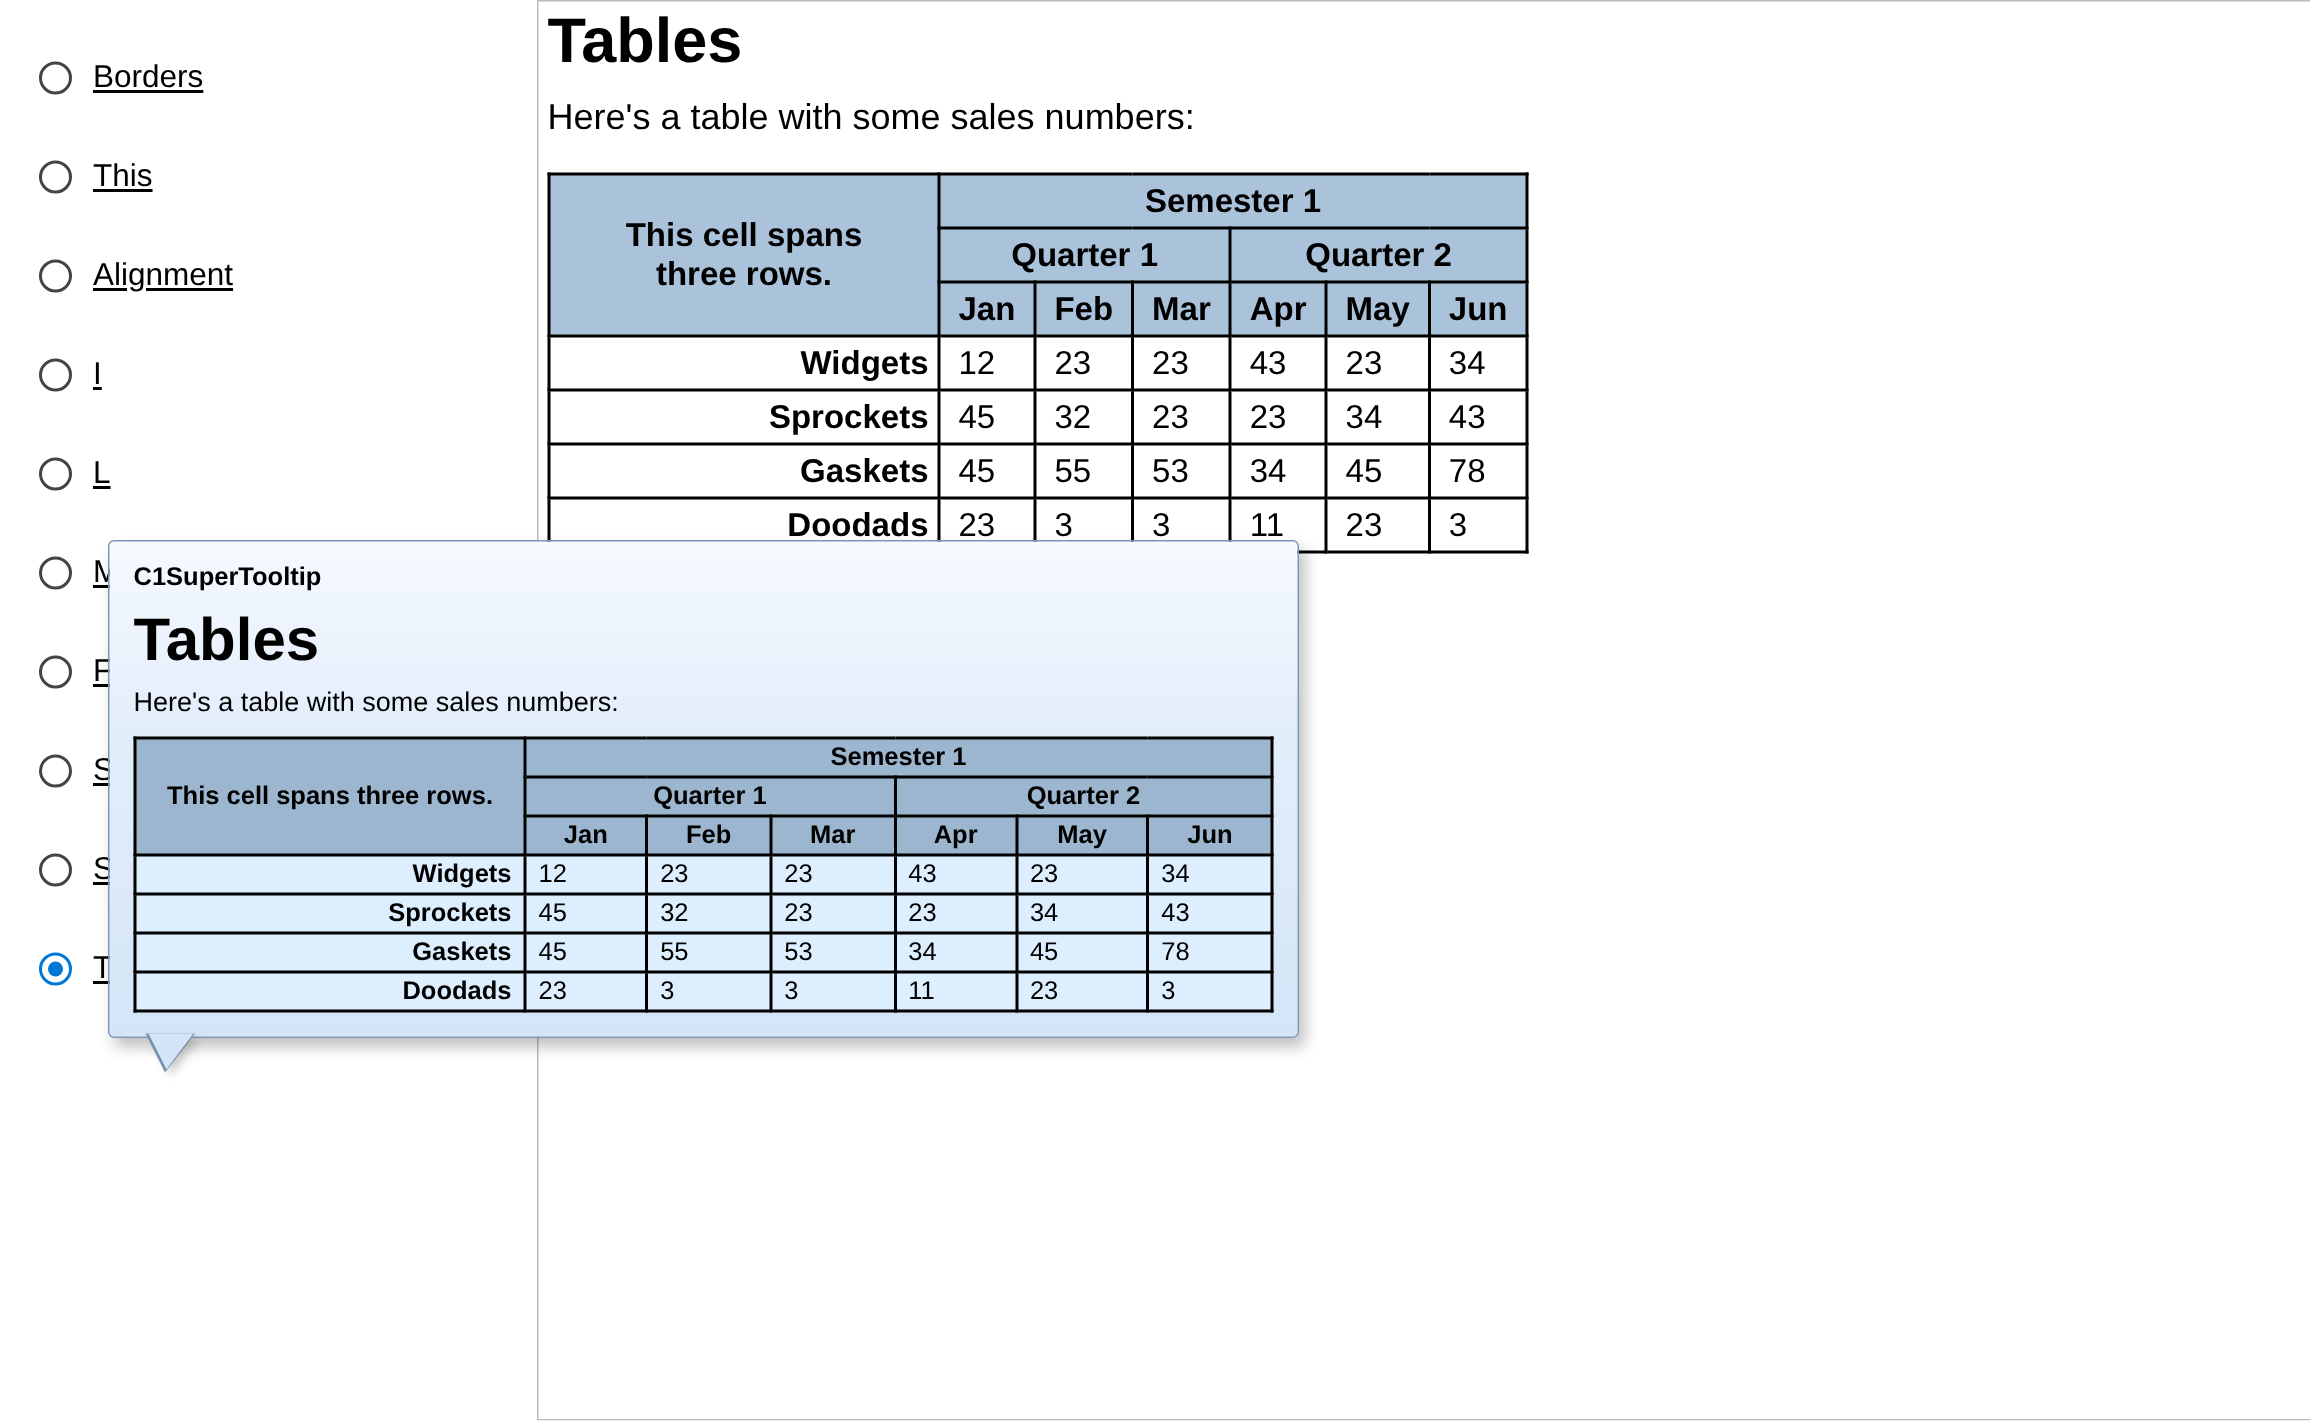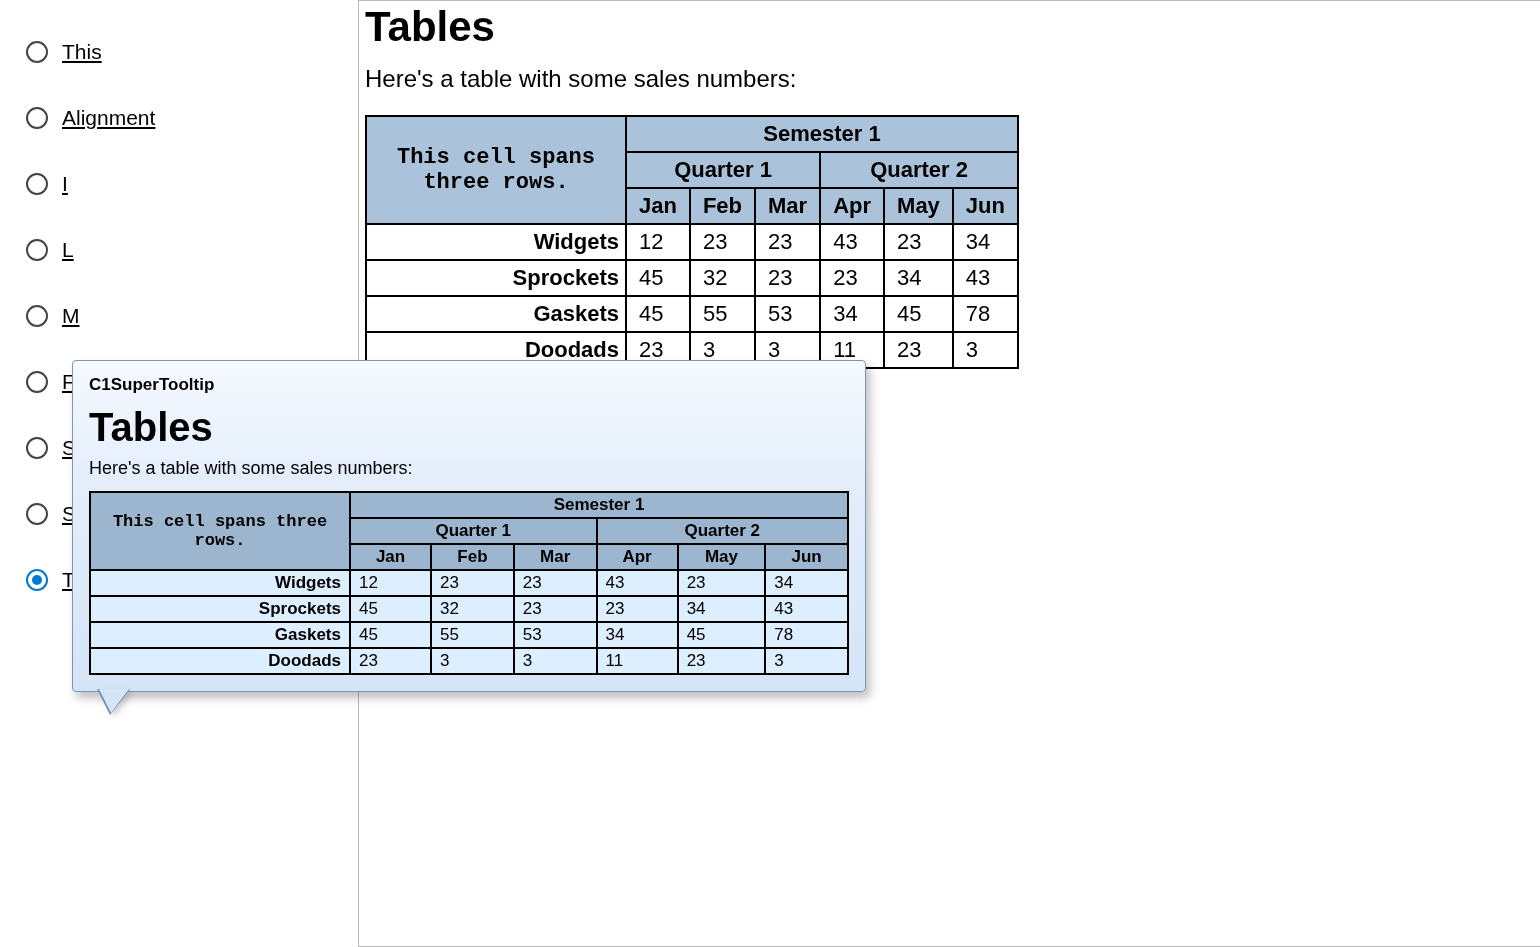--- a/index.html
+++ b/index.html
@@ -90,21 +90,20 @@
   table.sales td.rowlabel {
     text-align: right;
     font-weight: 700;
     background: #fff;
     padding-right: 6px;
     margin-left: 23px;
   }
   table.sales th.span-cell {
     font-weight: 700;
     padding: 18px 24px;
-    font-family: Liberation Mono, monospace;
   }
 
   
   .tooltip {
     position: absolute;
     left: 72px;
     top: 360px;
     width: 794px;
     background: linear-gradient(180deg, #f6faff 0%, #e4eefb 35%, #d4e5f7 100%);
     border: 1px solid #7c97b6;
@@ -164,20 +163,24 @@
   }
 </style>
 </head>
 <body>
 
 <div class="app">
 
   <div class="sidebar" id="sidebar">
       <div class="radio-item">
         <span class="radio-circle"></span>
+        <span class="radio-label">Borders</span>
+      </div>
+      <div class="radio-item">
+        <span class="radio-circle"></span>
         <span class="radio-label">This</span>
       </div>
       <div class="radio-item">
         <span class="radio-circle"></span>
         <span class="radio-label">Alignment</span>
       </div>
       <div class="radio-item">
         <span class="radio-circle"></span>
         <span class="radio-label">I</span>
       </div>

